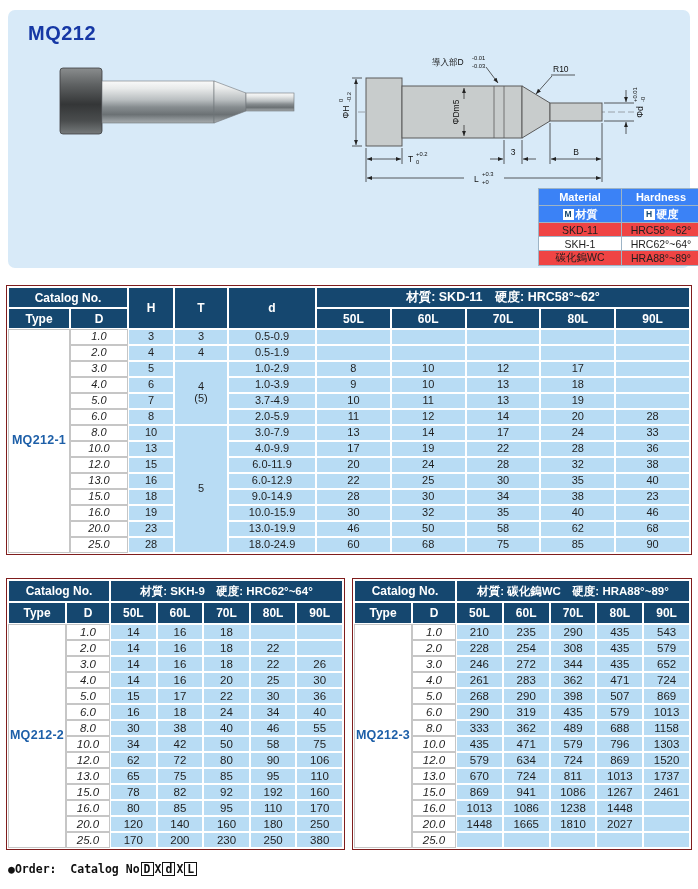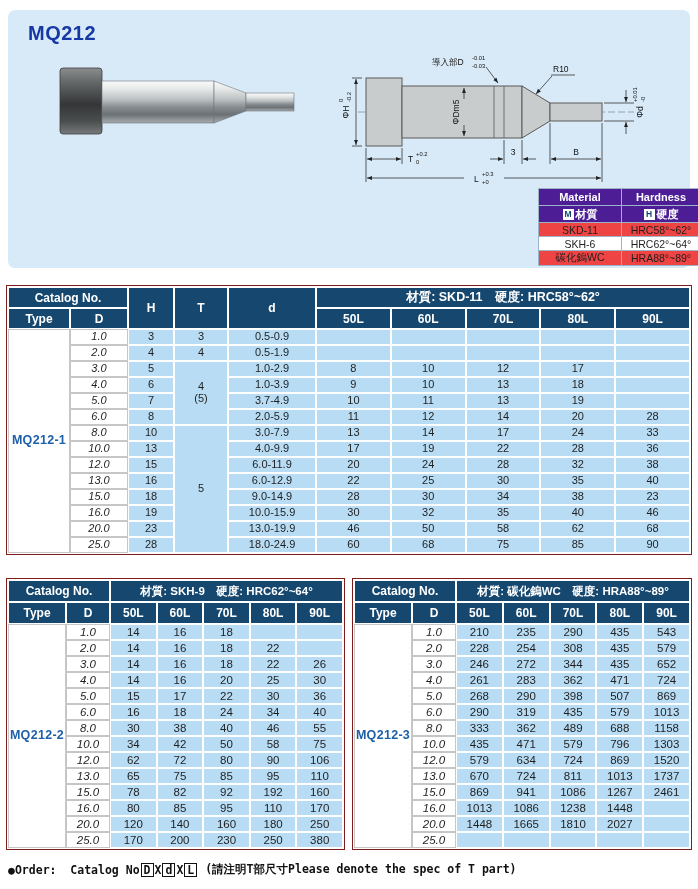--- a/index.html
+++ b/index.html
@@ -16,21 +16,21 @@
   .dlab{font-size:8.5px;fill:#111;font-family:"Liberation Sans",sans-serif;}
   .tol{font-size:5.8px;fill:#111;font-family:"Liberation Sans",sans-serif;}
   .dim{stroke:#333;stroke-width:.8;fill:none;}
   .cl{stroke:#8a8f94;stroke-width:.8;stroke-dasharray:7 3;}
   .part{fill:#c8cccc;stroke:#5a5a5a;stroke-width:1;}
   .pline{stroke:#5a5a5a;stroke-width:.8;}
 
   
   #mat-table{position:absolute;left:530px;top:178px;width:163px;border-collapse:separate;
              border-spacing:1px;background:#9db4c6;font-size:10.5px;table-layout:fixed;}
-  #mat-table th{background:#4c1d95;color:#fff;font-weight:bold;height:16px;padding:0;font-size:11px;}
+  #mat-table th{background:#3b82f6;color:#fff;font-weight:bold;height:16px;padding:0;font-size:11px;}
   #mat-table td{background:#fff;text-align:center;height:13px;padding:0;}
   #mat-table tr.alt td{background:#ef4444;}
   .badge{display:inline-block;width:11px;height:11px;line-height:11px;background:#fff;
          color:#15476f;font-size:8.5px;font-weight:bold;text-align:center;margin-right:2px;
          vertical-align:1px;}
 
   
   .spec-table{position:absolute;border-collapse:separate;border-spacing:2px;background:#fff;
               table-layout:fixed;border:1px solid #7f1d1d;}
   .spec-table th{background:#15476f;color:#fff;font-weight:bold;padding:0;font-size:12px;}
@@ -176,21 +176,21 @@
           <th><span class="badge">M</span><span>材質</span></th>
           <th><span class="badge">H</span><span>硬度</span></th>
         </tr>
       </thead>
       <tbody>
         <tr class="alt">
           <td>SKD-11</td>
           <td>HRC58°~62°</td>
         </tr>
         <tr>
-          <td>SKH-6</td>
+          <td>SKH-1</td>
           <td>HRC62°~64°</td>
         </tr>
         <tr class="alt">
           <td>碳化鎢WC</td>
           <td>HRA88°~89°</td>
         </tr>
       </tbody>
     </table>
   </section>
 
@@ -661,16 +661,16 @@
           <td class="c-blue"></td>
           <td class="c-blue"></td>
           <td class="c-blue"></td>
           <td class="c-blue"></td>
           <td class="c-blue"></td>
         </tr>
       </tbody>
   </table>
 
   <div id="order-note">
-    <span>●</span><span>Order: </span><span> Catalog No</span><span class="obox">D</span><span>X</span><span class="obox">d</span><span>X</span><span class="obox">L</span><span> (請注明T部尺寸Please denote the spec of T part)</span>
+    <span>●</span><span>Order: </span><span> Catalog No</span><span class="obox">D</span><span>X</span><span class="obox">d</span><span>X</span><span class="obox">L</span>
   </div>
 
 </div>
 
 </body></html>

